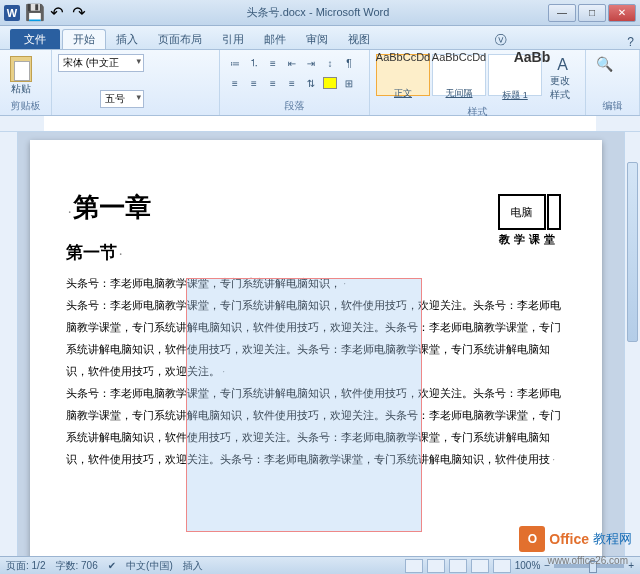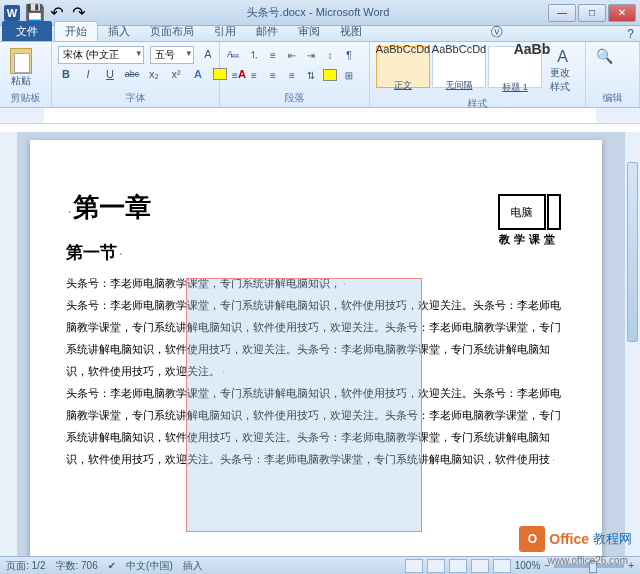--- a/index.html
+++ b/index.html
@@ -6,36 +6,36 @@
     body { width: 640px; height: 574px; background: #fff; overflow: hidden; position: relative; }
     
     .titlebar { height: 26px; background: linear-gradient(#d9e7f5, #c1d6ec); display: flex; align-items: center; padding: 0 4px; border-bottom: 1px solid #9bb4d1; }
     .word-icon { width: 16px; height: 16px; background: #2b579a; color: #fff; font-size: 11px; font-weight: bold; display: flex; align-items: center; justify-content: center; border-radius: 2px; margin-right: 4px; }
     .qat-btn { width: 18px; height: 18px; margin: 0 2px; display: flex; align-items: center; justify-content: center; }
     .title-text { flex: 1; text-align: center; font-size: 11px; color: #3a5a7a; }
     .win-btns { display: flex; }
     .win-btn { width: 28px; height: 18px; background: linear-gradient(#e8f0fa, #c9d9ec); border: 1px solid #8ba3c4; border-radius: 2px; margin-left: 2px; display: flex; align-items: center; justify-content: center; font-size: 10px; color: #333; }
     .win-close { background: linear-gradient(#e07a7a, #c24545); color: #fff; }
     
-    .tabs-row { height: 16px; background: linear-gradient(#e8f2fc, #d4e5f6); display: flex; align-items: flex-end; border-bottom: 1px solid #a8c0db; padding-left: 2px; }
+    .tabs-row { height: 24px; background: linear-gradient(#e8f2fc, #d4e5f6); display: flex; align-items: flex-end; border-bottom: 1px solid #a8c0db; padding-left: 10px; }
     .file-tab { background: #2a5fa0; color: #fff; padding: 3px 14px; font-size: 11px; height: 20px; display: flex; align-items: center; border-radius: 2px 2px 0 0; margin-right: 2px; }
     .ribbon-tab { padding: 3px 10px; font-size: 11px; color: #3a5a7a; height: 20px; display: flex; align-items: center; cursor: pointer; }
     .ribbon-tab.active { background: #f2f8fe; border: 1px solid #a8c0db; border-bottom: none; border-radius: 3px 3px 0 0; }
     .help-icon { margin-left: auto; margin-right: 6px; color: #3a5a7a; font-size: 12px; }
     
     .ribbon { height: 66px; background: linear-gradient(#f2f8fe, #dceafb); border-bottom: 1px solid #a8c0db; display: flex; }
     .ribbon-group { border-right: 1px solid #c1d6ec; padding: 4px 6px 2px; display: flex; flex-direction: column; }
     .group-content { flex: 1; display: flex; align-items: flex-start; gap: 4px; }
     .group-label { font-size: 10px; color: #5a7aa0; text-align: center; padding-top: 1px; }
     .big-btn { display: flex; flex-direction: column; align-items: center; padding: 2px 4px; font-size: 10px; color: #3a5a7a; }
     .paste-icon { width: 22px; height: 26px; background: #e8d088; border: 1px solid #c0a050; position: relative; }
     .paste-icon::after { content: ""; position: absolute; top: 4px; left: 3px; width: 14px; height: 18px; background: #fff; border: 1px solid #aaa; }
     
     .font-stack { display: flex; flex-direction: column; gap: 2px; }
-    .font-row { display: flex; gap: 6px; align-items: flex-start; }
+    .font-row { display: flex; gap: 18px; align-items: flex-end; flex-direction: column; }
     .combo { border: 1px solid #a8bbd6; background: #fff; font-size: 10px; padding: 1px 14px 1px 4px; height: 18px; position: relative; }
     .combo::after { content: "▾"; position: absolute; right: 2px; top: 1px; font-size: 9px; color: #555; }
     .combo.font-name { width: 86px; }
     .combo.font-size { width: 44px; }
     .mini-btn { width: 16px; height: 16px; border: 1px solid transparent; display: flex; align-items: center; justify-content: center; font-size: 11px; color: #3a5a7a; }
     .bold { font-weight: bold; }
     .italic { font-style: italic; }
     .underline { text-decoration: underline; }
     
     .para-stack { display: flex; flex-direction: column; gap: 2px; }

